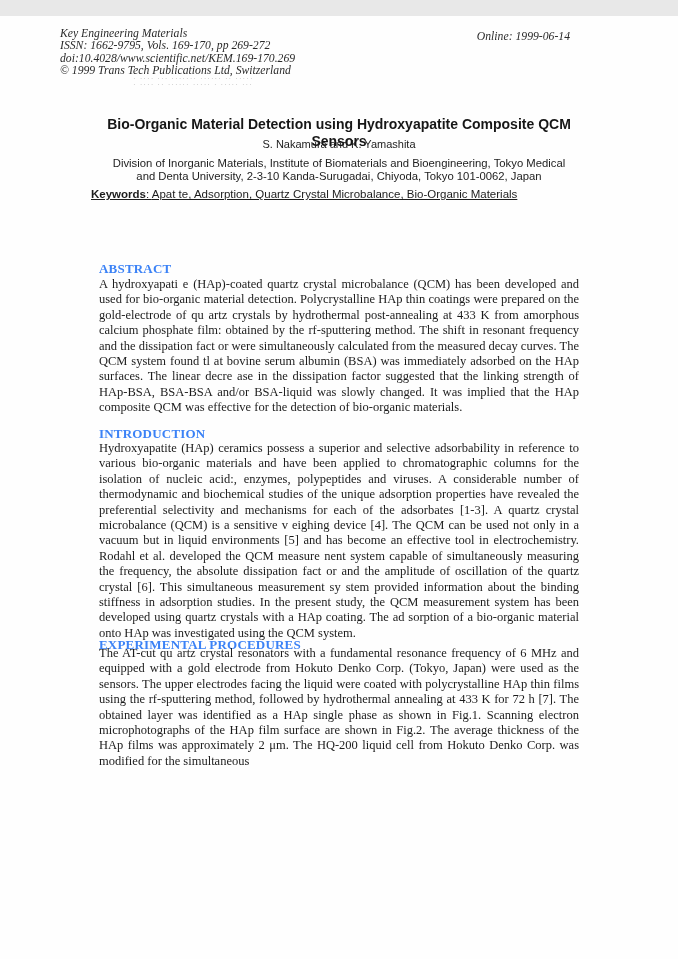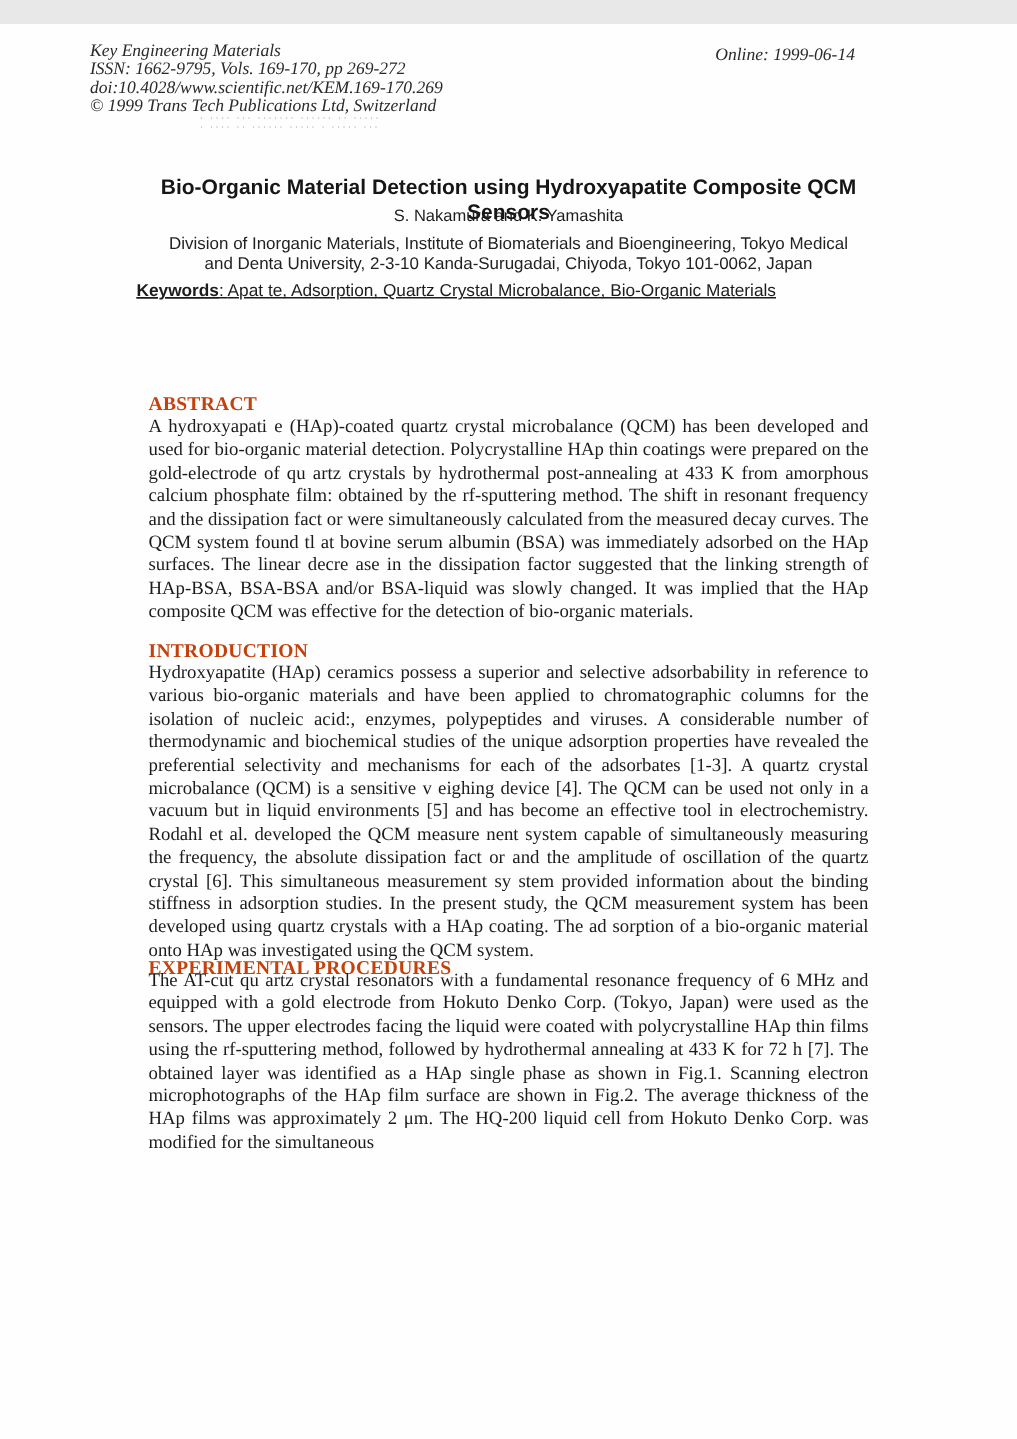--- a/index.html
+++ b/index.html
@@ -91,21 +91,21 @@
   }
 
   
   .section-heading {
     position: absolute;
     left: 99px;
     width: 480px;
     font-weight: bold;
     font-size: 13px;
     letter-spacing: 0.2px;
-    color: #c2410c;
+    color: #3b82f6;
   }
   .section-body {
     position: absolute;
     left: 99px;
     width: 480px;
     font-size: 12.5px;
     line-height: 15.4px;
     text-align: justify;
     color: #1b1b1b;
   }

